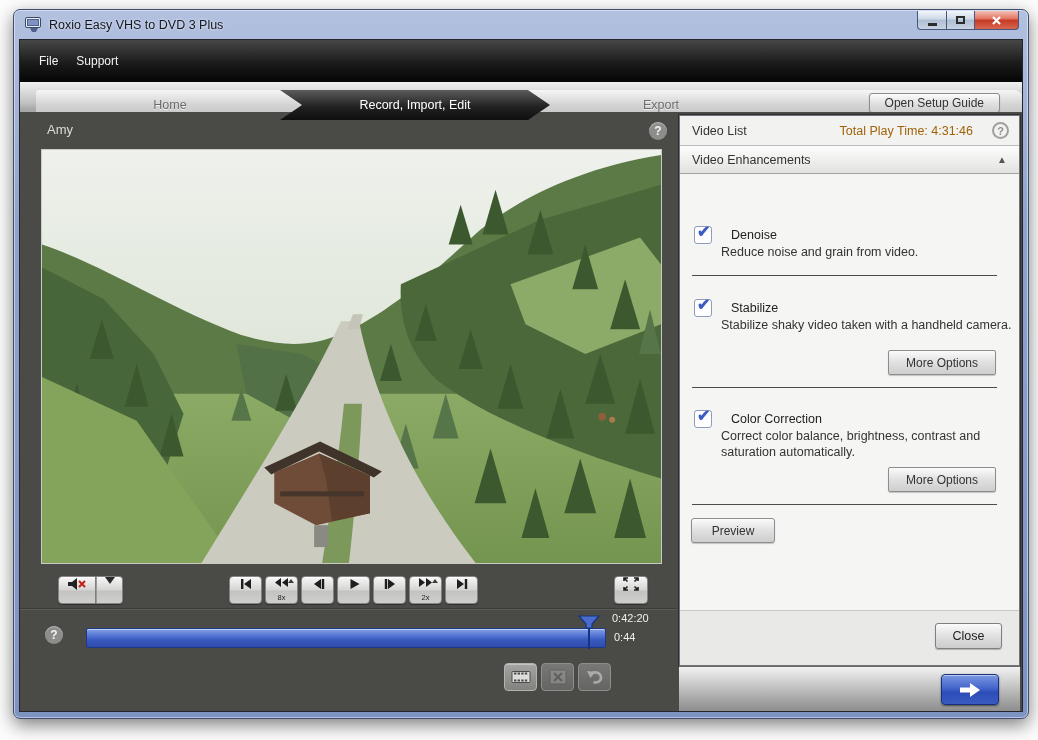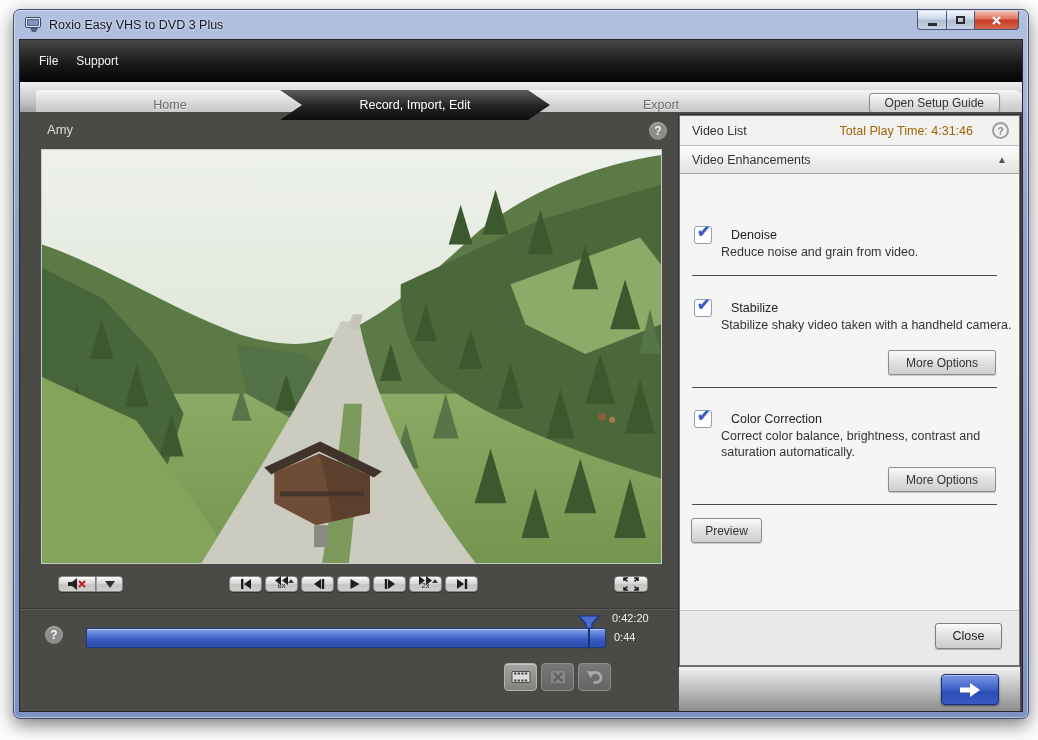--- a/index.html
+++ b/index.html
@@ -48,24 +48,24 @@
   .clip-title { position:absolute; left:27px; top:10px; font-size:13px; color:#dcdcda; }
   .help-circle { position:absolute; width:18px; height:18px; border-radius:50%; background:#8d8d8b; color:#f4f4f2;
     font-size:12px; font-weight:bold; text-align:center; line-height:18px; box-shadow:inset 0 1px 1px rgba(255,255,255,.4); }
   .help-1 { left:629px; top:10px; }
   .help-2 { left:25px; top:514px; }
 
   .video-frame { position:absolute; left:21px; top:37px; width:621px; height:415px; border:1px solid #c9c9c5; background:#7a9b58; }
   .video-frame svg { display:block; width:100%; height:100%; }
 
   
-  .pbtn { height:16px; border:1px solid #858583; border-radius:4px;
+  .pbtn { height:28px; border:1px solid #858583; border-radius:4px;
     background:linear-gradient(180deg,#f7f7f7,#d6d6d4 48%,#c3c3c1 55%,#cfcfcd);
     box-shadow:inset 0 1px 0 rgba(255,255,255,.8), 0 1px 1px rgba(0,0,0,.35);
-    display:inline-flex; align-items:center; justify-content:center; position:relative; }
+    display:inline-flex; justify-content:center; position:relative; }
   .controls { position:absolute; top:464px; left:0; width:657px; height:30px; }
   .vol-group { position:absolute; left:38px; top:0; display:flex; }
   .vol-mute { width:38px; border-radius:4px 0 0 4px; }
   .vol-drop { width:27px; border-left:1px solid #9a9a98; border-radius:0 4px 4px 0; }
   .tri-down { width:0; height:0; border-left:5px solid transparent; border-right:5px solid transparent; border-top:7px solid #2c2c2c; }
   .transport { position:absolute; left:209px; top:0; display:flex; gap:3px; }
   .transport .pbtn { width:33px; }
   .pbtn .speed { position:absolute; bottom:1px; left:0; right:0; text-align:center; font-size:7.5px; color:#222; }
   .pbtn .menu-up { position:absolute; top:2px; right:3px; width:0; height:0; border-left:3px solid transparent; border-right:3px solid transparent; border-bottom:4px solid #3c3c3c; }
   .fullscreen { position:absolute; left:594px; top:0; width:34px; }
@@ -100,21 +100,21 @@
   .ptab.active { background:#7dd3fc;margin-top:36px; }
 
   .pbody { position:relative; height:403px; background:#f5f5f3; }
   .enh-check { position:absolute; left:14px; width:18px; height:18px; background:#fff; border:1px solid #8d9cba; border-radius:3px; }
   .enh-check .check { position:absolute; left:2px; top:-5px; font-size:16px; font-weight:bold; color:#3a5cc0; }
   .enh-label { position:absolute; left:51px; font-size:12.5px; color:#222; }
   .enh-desc { position:absolute; left:41px; width:290px; font-size:12.5px; color:#333; line-height:16px; }
   .sep { position:absolute; left:12px; right:22px; height:1px; background:#4c4c4c; }
   .more-btn { position:absolute; right:23px; width:108px; height:25px; font-size:12px; color:#333;
     background:linear-gradient(180deg,#fbfbfb,#e0e0e0 50%,#cecece); border:1px solid #8d8d8d; border-radius:2px; box-shadow:0 1px 1px rgba(0,0,0,.2); }
-  .preview-btn { position:absolute; left:11px; top:401px; width:71px; height:25px; font-size:12px; color:#333;
+  .preview-btn { position:absolute; left:11px; top:401px; width:84px; height:25px; font-size:12px; color:#333;
     background:linear-gradient(180deg,#fbfbfb,#e0e0e0 50%,#cecece); border:1px solid #8d8d8d; border-radius:3px; box-shadow:0 1px 1px rgba(0,0,0,.2); }
   .panel-footer { position:absolute; left:0; right:0; bottom:0; height:55px; background:#e9e9e7; border-top:1px solid #c6c6c4; }
   .close-btn { position:absolute; right:17px; top:12px; width:67px; height:26px; font-size:12.5px; color:#222;
     background:linear-gradient(180deg,#fbfbfb,#e0e0e0 50%,#cccccc); border:1px solid #7f7f7f; border-radius:3px; box-shadow:0 1px 1px rgba(0,0,0,.25); }
 
   .bottom-strip { position:absolute; left:0; right:0; bottom:0; height:45px;
     background:linear-gradient(180deg,#f2f2f2,#c9c9c9 40%,#a0a0a0 80%,#8e8e8e); border-top:1px solid #6a6a6a; }
   .next-btn { position:absolute; right:21px; top:7px; width:58px; height:31px; border-radius:4px;
     background:linear-gradient(180deg,#7b97e0,#4466cb 45%,#2c4db8 60%,#3a5ac0); border:1px solid #15307e;
     box-shadow:0 1px 2px rgba(0,0,0,.5), inset 0 1px 0 rgba(255,255,255,.5); display:flex; align-items:center; justify-content:center; }

